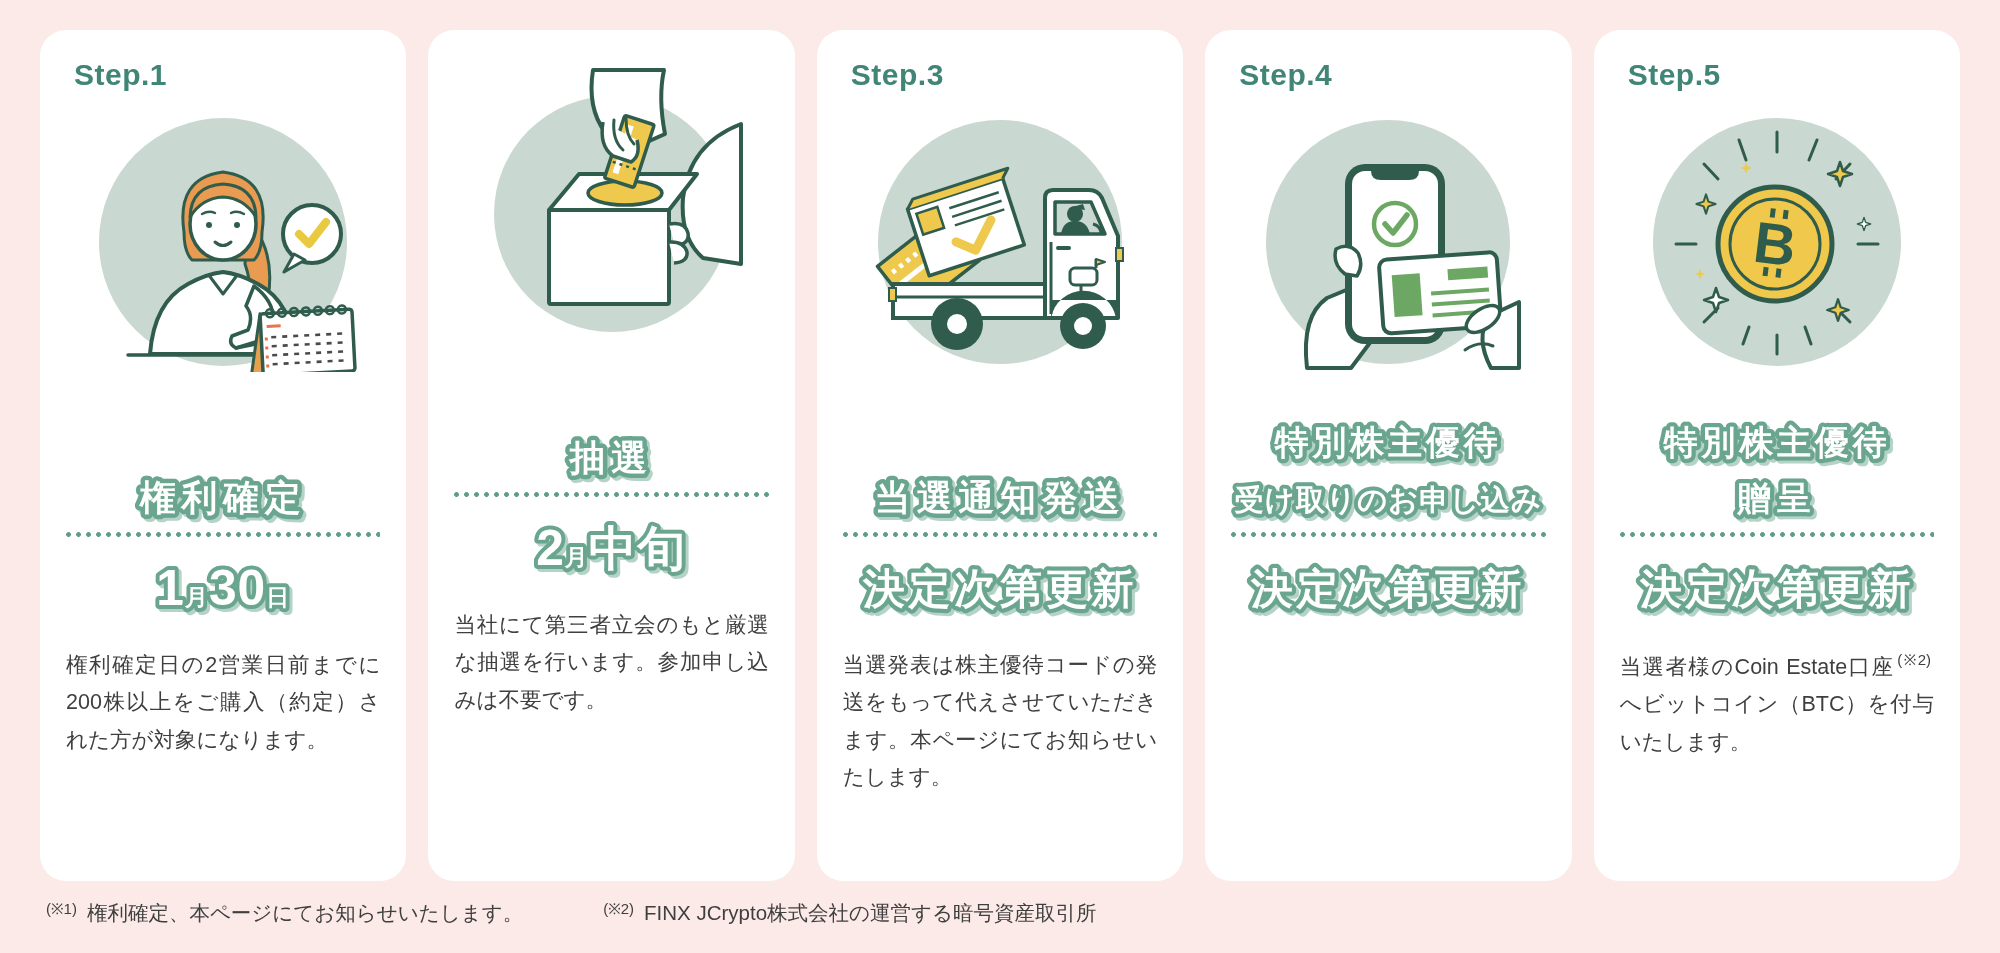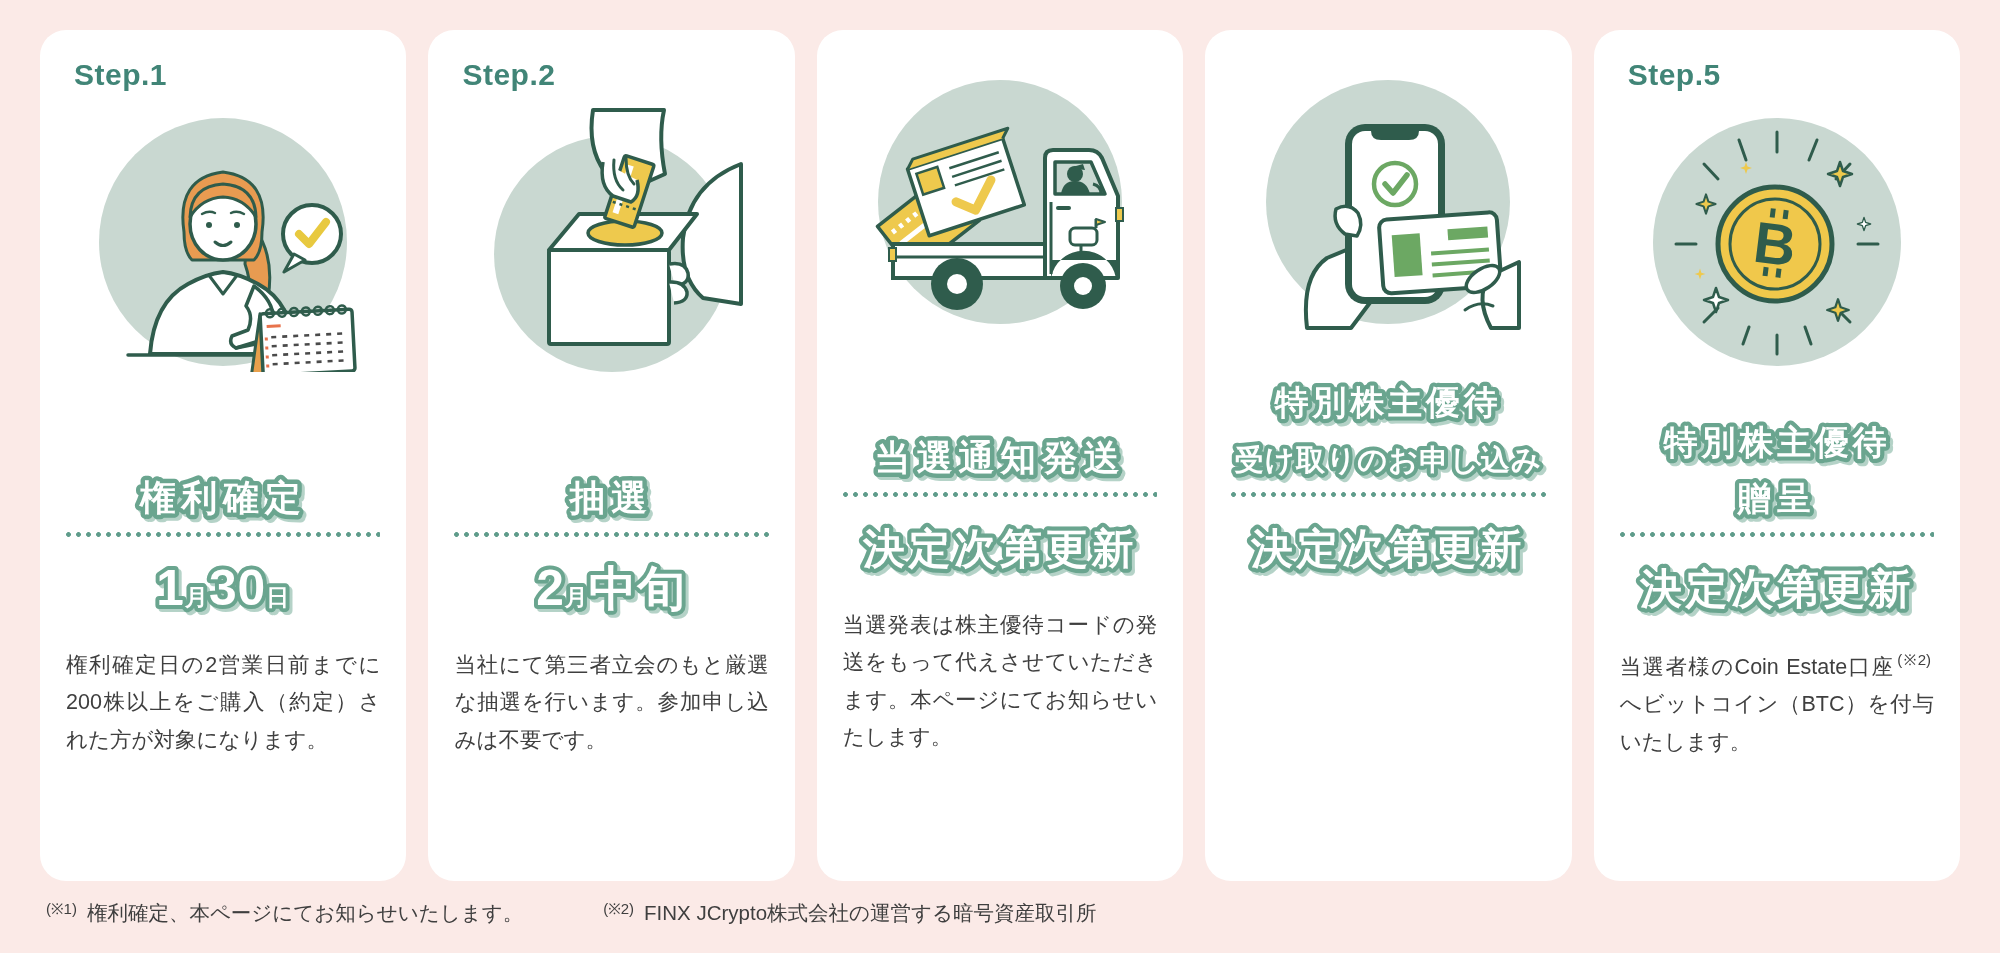--- a/index.html
+++ b/index.html
@@ -116,21 +116,20 @@
     <div class="divider"></div>
     <div class="status-area">
       <svg class="status-svg" viewBox="0 0 320 80">
         <text x="160" y="60" text-anchor="middle" class="bubble-text" stroke-width="8" letter-spacing="1"><tspan font-size="50">1</tspan><tspan font-size="23">月</tspan><tspan font-size="50">30</tspan><tspan font-size="23">日</tspan></text>
       </svg>
     </div>
     <p class="body-text"><span>権利確定日の2営業日前までに200株以上をご購入（約定）された方が対象になります。</span></p>
   </div>
 
   <div class="card">
-    <div class="step-label">Step.2</div>
     <div class="illus-wrap">
       <svg viewBox="0 0 270 270">
         <circle cx="135" cy="152" r="118" fill="#c9d8d1"></circle>
         <path d="M264,62 Q212,82 206,136 Q203,176 226,196 L264,202 Z" fill="#ffffff" stroke="#2f5c4c" stroke-width="4" stroke-linejoin="round"></path>
         <path d="M116,8 Q110,46 128,70 L152,88 L188,72 Q181,36 187,8 Z" fill="#ffffff" stroke="#2f5c4c" stroke-width="4" stroke-linejoin="round"></path>
         <path d="M72,148 L102,112 L220,112 L192,148 Z" fill="#ffffff" stroke="#2f5c4c" stroke-width="4" stroke-linejoin="round"></path>
         <ellipse cx="148" cy="131" rx="37" ry="12" fill="#eec94d" stroke="#2f5c4c" stroke-width="3.5"></ellipse>
         <g transform="rotate(18 150 95)">
           <rect x="135" y="56" width="31" height="66" rx="2" fill="#eec94d" stroke="#2f5c4c" stroke-width="3.5"></rect>
           <line x1="144" y1="64" x2="144" y2="114" stroke="#ffffff" stroke-width="6"></line>
@@ -152,20 +151,21 @@
     <div class="divider"></div>
     <div class="status-area">
       <svg class="status-svg" viewBox="0 0 320 80">
         <text x="160" y="60" text-anchor="middle" class="bubble-text" stroke-width="8" letter-spacing="1"><tspan font-size="50">2</tspan><tspan font-size="23">月</tspan><tspan font-size="48">中旬</tspan></text>
       </svg>
     </div>
     <p class="body-text"><span>当社にて第三者立会のもと厳選な抽選を行います。参加申し込みは不要です。</span></p>
   </div>
 
   <div class="card">
+    <div class="step-label">Step.3</div>
     <div class="illus-wrap">
       <svg viewBox="0 0 270 270">
         <circle cx="135" cy="140" r="122" fill="#c9d8d1"></circle>
         <g transform="rotate(-38 70 160)">
           <rect x="22" y="128" width="84" height="58" fill="#eec94d" stroke="#2f5c4c" stroke-width="3.5" stroke-linejoin="round"></rect>
           <line x1="30" y1="142" x2="98" y2="142" stroke="#ffffff" stroke-width="5" stroke-dasharray="4 5"></line>
           <line x1="30" y1="156" x2="98" y2="156" stroke="#ffffff" stroke-width="5"></line>
         </g>
         <g transform="rotate(-18 110 140)">
           <rect x="56" y="88" width="100" height="70" fill="#ffffff" stroke="#2f5c4c" stroke-width="3.5" stroke-linejoin="round"></rect>
@@ -211,20 +211,21 @@
     <div class="divider"></div>
     <div class="status-area">
       <svg class="status-svg" viewBox="0 0 320 80">
         <text x="160" y="58" text-anchor="middle" class="bubble-text" stroke-width="8.5" letter-spacing="4"><tspan font-size="42">決定次第更新</tspan></text>
       </svg>
     </div>
     <p class="body-text"><span>当選発表は株主優待コードの発送をもって代えさせていただきます。本ページにてお知らせいたします。</span></p>
   </div>
 
   <div class="card">
+    <div class="step-label">Step.4</div>
     <div class="illus-wrap">
       <svg viewBox="0 0 270 270">
         <circle cx="135" cy="140" r="122" fill="#c9d8d1"></circle>
         <path d="M54,266 Q48,214 74,196 L98,186 L122,234 L98,266 Z" fill="#ffffff" stroke="#2f5c4c" stroke-width="4" stroke-linejoin="round"></path>
         <rect x="92" y="62" width="100" height="180" rx="20" fill="#2f5c4c"></rect>
         <rect x="99" y="69" width="86" height="166" rx="13" fill="#ffffff"></rect>
         <path d="M118,69 q0,9 10,9 h28 q10,0 10,-9 Z" fill="#2f5c4c"></path>
         <circle cx="142" cy="122" r="21" fill="none" stroke="#6ca863" stroke-width="4.5"></circle>
         <path d="M132,122 L140,131 L154,113" fill="none" stroke="#6ca863" stroke-width="5.5" stroke-linecap="round" stroke-linejoin="round"></path>
         <path d="M92,172 Q79,162 83,147 Q96,140 105,151 Q111,163 104,174 Z" fill="#ffffff" stroke="#2f5c4c" stroke-width="3.5" stroke-linejoin="round"></path>

